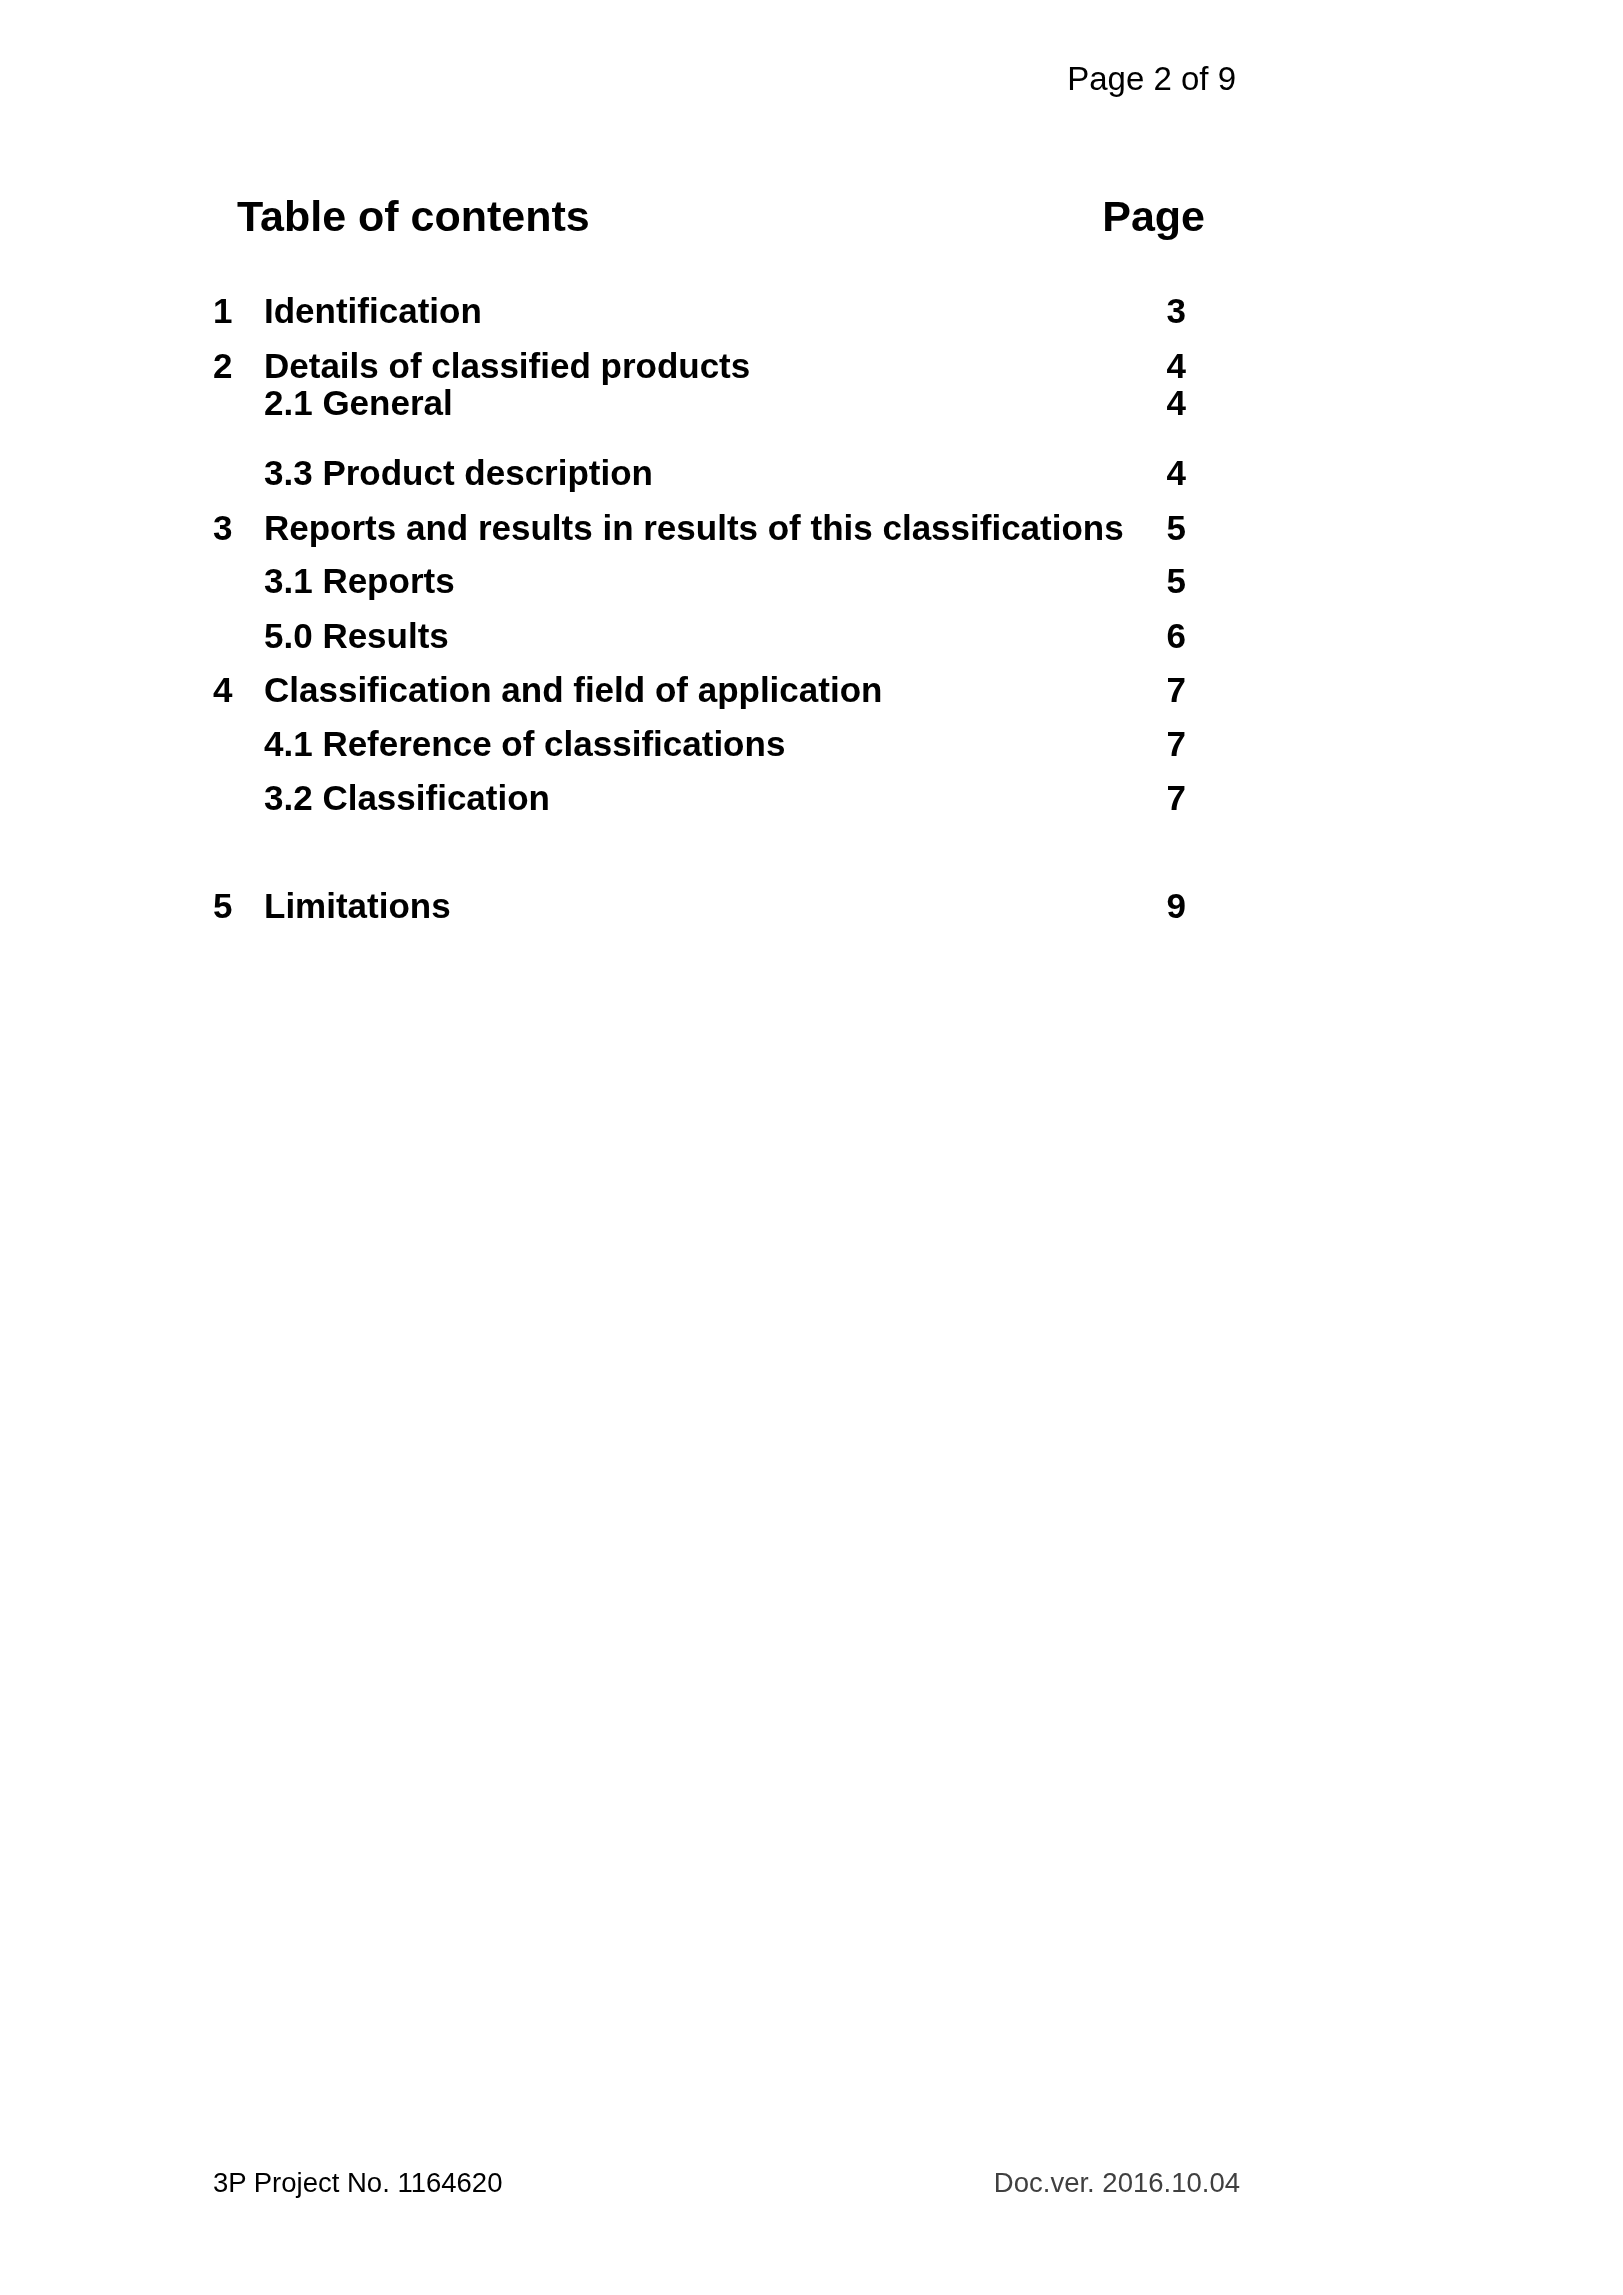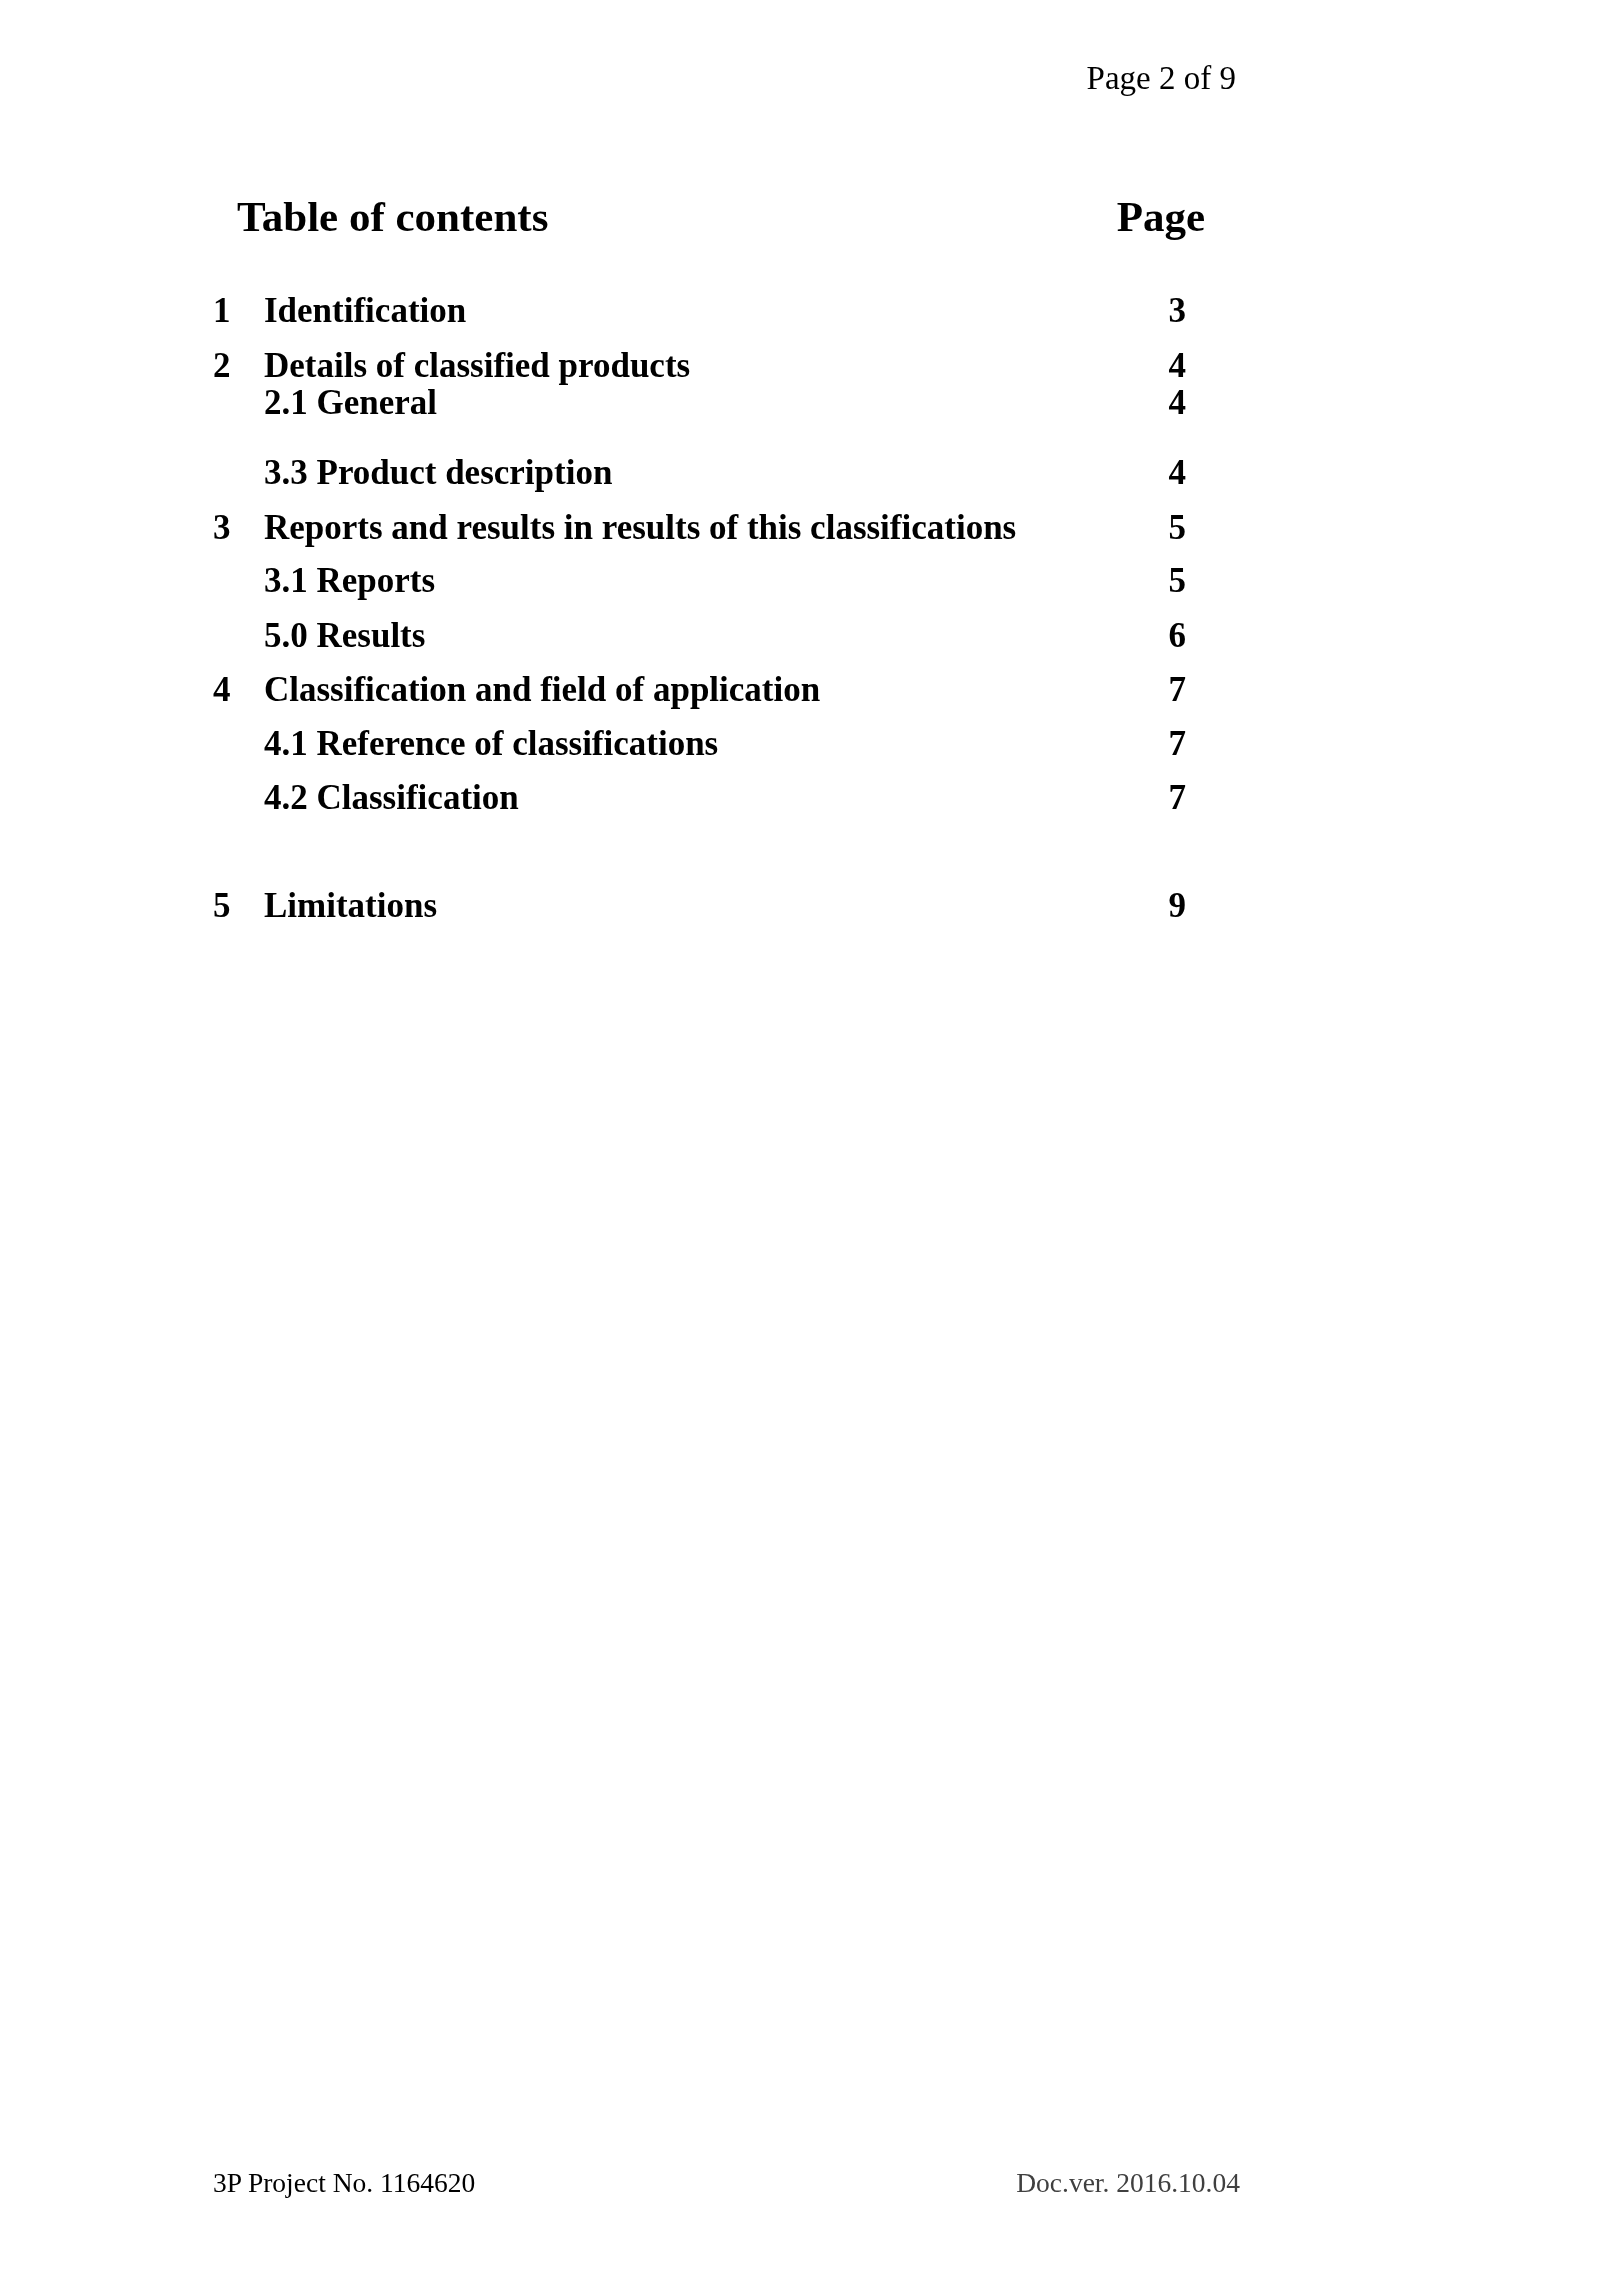--- a/index.html
+++ b/index.html
@@ -5,21 +5,21 @@
   html, body {
     margin: 0;
     padding: 0;
     background: #ffffff;
   }
   .page {
     position: relative;
     width: 1394px;
     height: 2295px;
     background: #ffffff;
-    font-family: Liberation Serif, serif;
+    font-family: Liberation Sans, sans-serif;
     color: #000000;
     overflow: hidden;
   }
   .page-header {
     position: absolute;
     top: 60px;
     right: 158px;
     font-size: 33px;
     line-height: normal;
     white-space: nowrap;
@@ -149,21 +149,21 @@
     </div>
 
     <div class="toc-row" style="top:724px">
       <span class="toc-num"></span>
       <span class="toc-label">4.1 Reference of classifications</span>
       <span class="toc-page">7</span>
     </div>
 
     <div class="toc-row" style="top:778px">
       <span class="toc-num"></span>
-      <span class="toc-label">4.2 Classification</span>
+      <span class="toc-label">3.2 Classification</span>
       <span class="toc-page">7</span>
     </div>
 
 
     <div class="toc-row" style="top:886px">
       <span class="toc-num">5</span>
       <span class="toc-label">Limitations</span>
       <span class="toc-page">9</span>
     </div>
 

